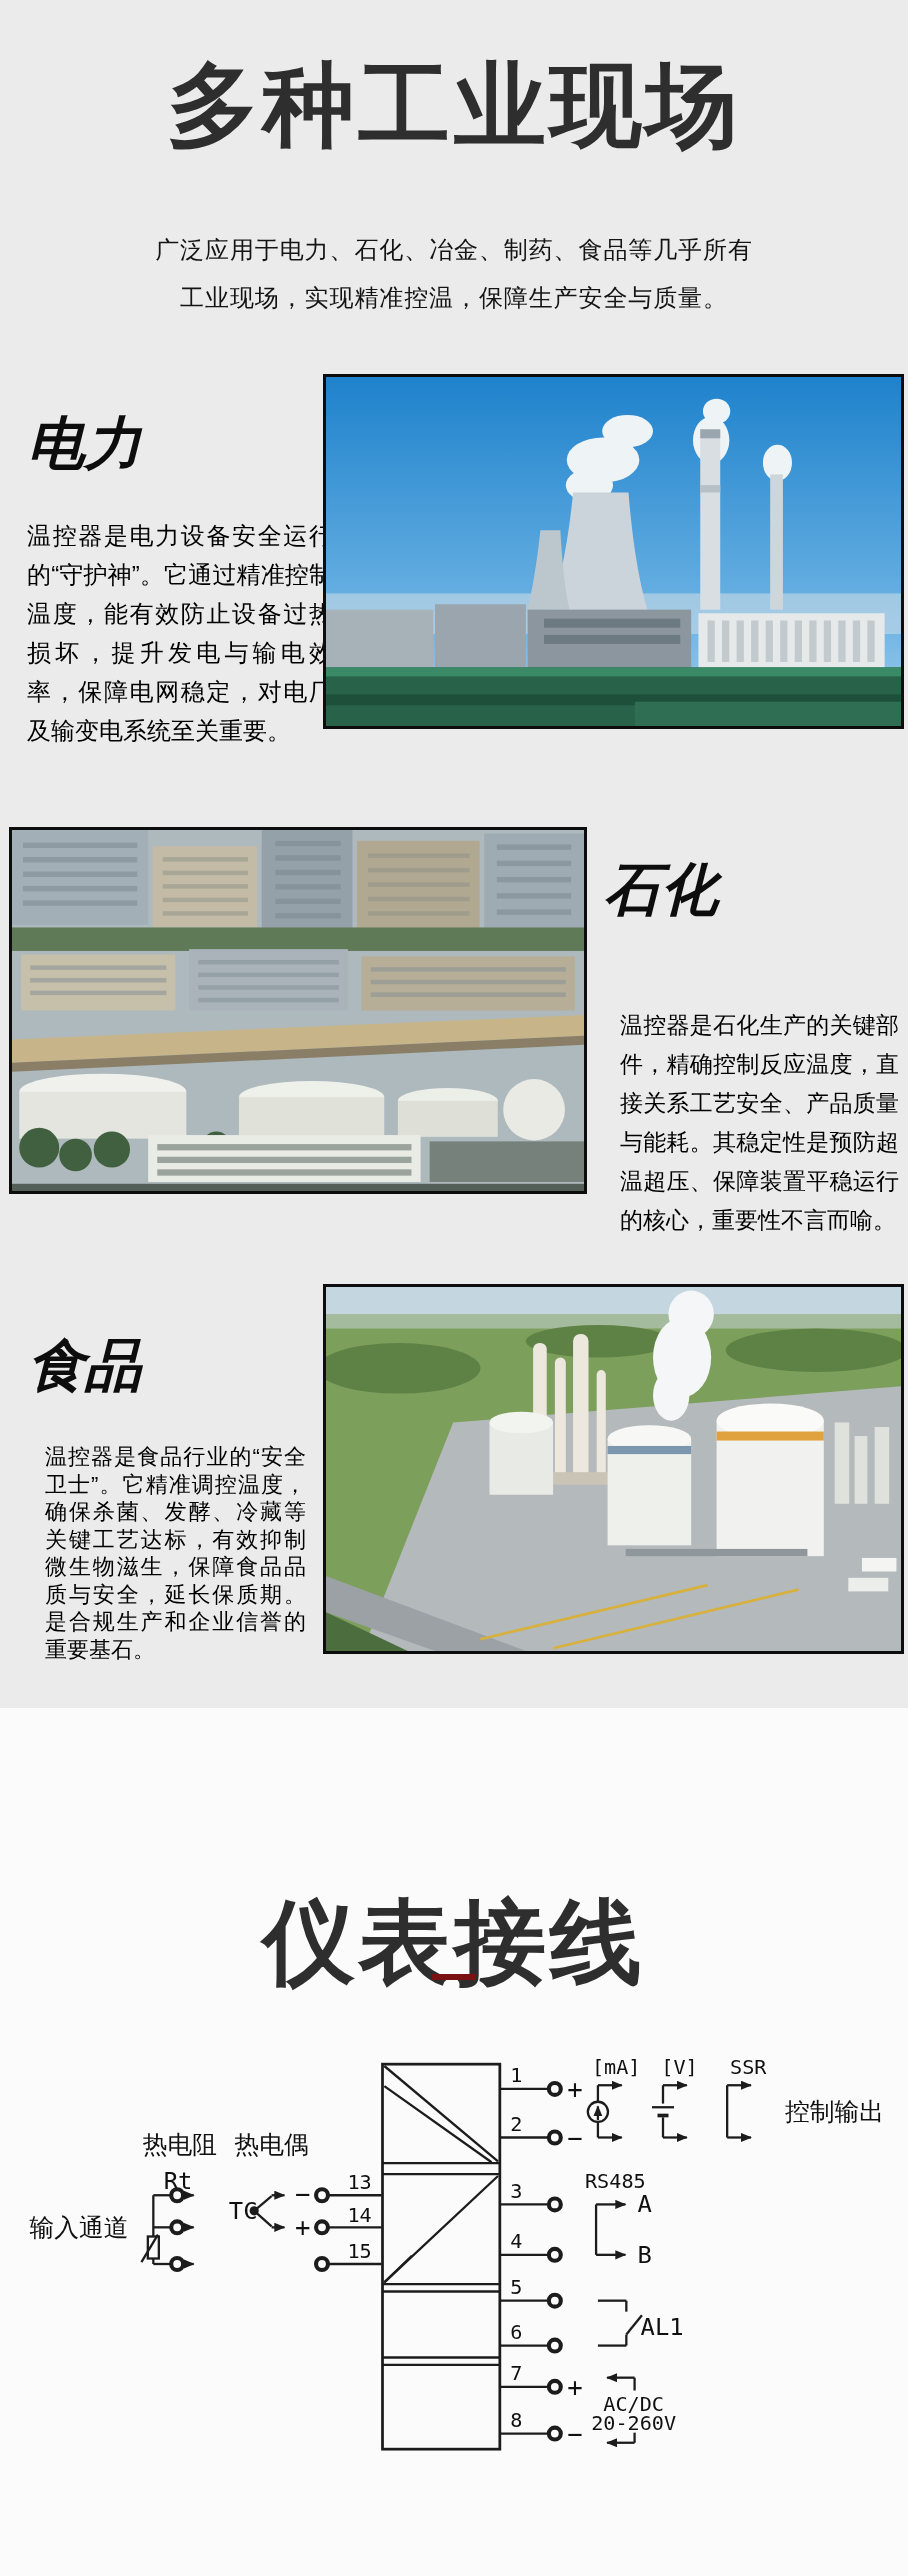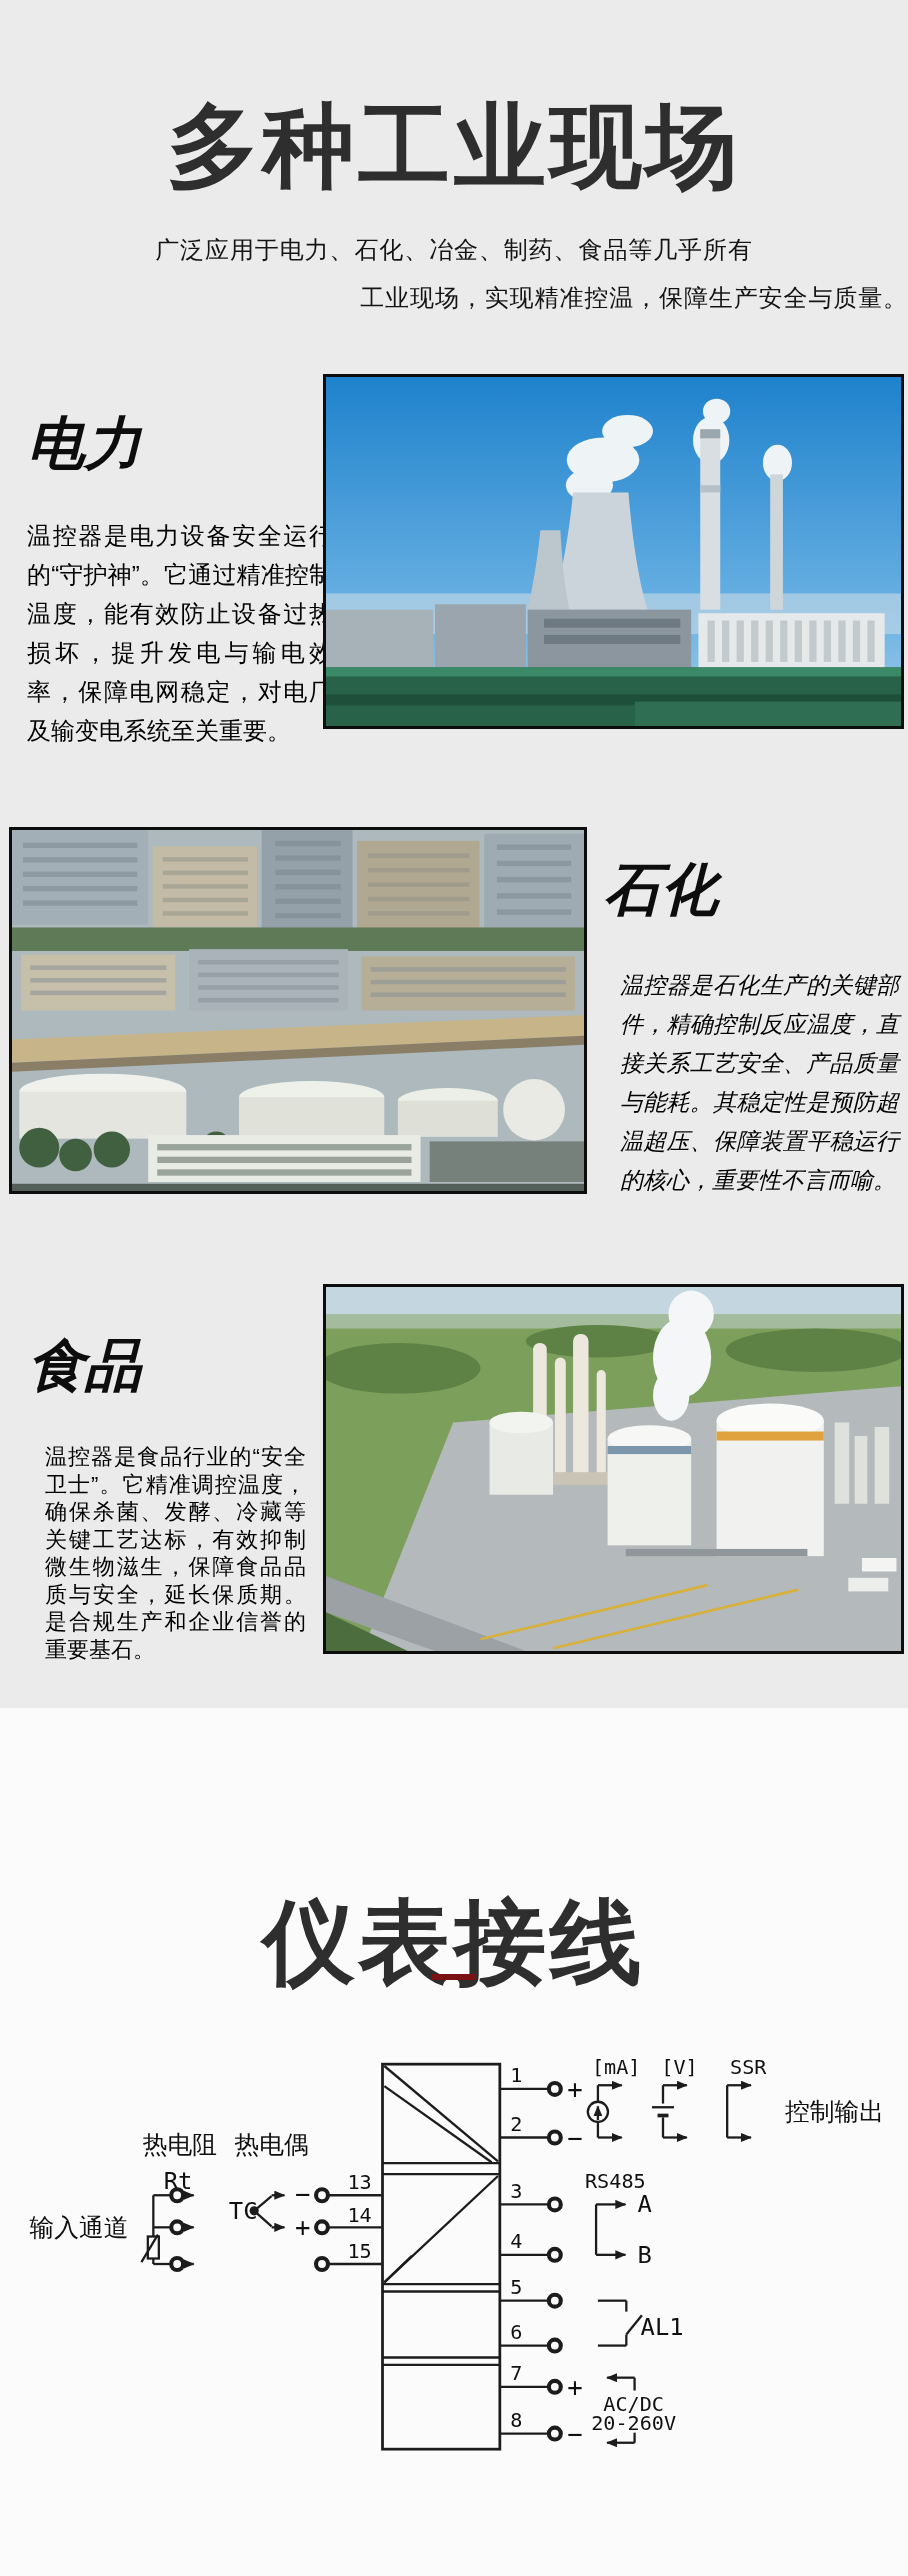--- a/index.html
+++ b/index.html
@@ -33,23 +33,23 @@
   .t-num{font:22px "DejaVu Sans Mono",monospace;}
   .t-sign{font:28px "DejaVu Sans Mono",monospace;}
 </style>
 </head>
 <body>
 
 <div class="page">
   <div class="bg-top"></div>
   <div class="bg-bottom"></div>
 
-  <h1 class="big-title" style="top:55px;margin-top:41px;">多种工业现场</h1>
+  <h1 class="big-title" style="top:55px;">多种工业现场</h1>
   <p class="subtitle" style="top:231px;">广泛应用于电力、石化、冶金、制药、食品等几乎所有</p>
-  <p class="subtitle" style="top:279px;text-align:right;">工业现场，实现精准控温，保障生产安全与质量。</p>
+  <p class="subtitle" style="top:279px;">工业现场，实现精准控温，保障生产安全与质量。</p>
 
   <h2 class="sec-heading" style="left:27.5px;top:413px;">电力</h2>
   <p class="sec-body body-power" style="left:11px;top:500px;width:306px;">温控器是电力设备安全运行的“守护神”。它通过精准控制温度，能有效防止设备过热损坏，提升发电与输电效率，保障电网稳定，对电厂及输变电系统至关重要。</p>
   <div class="photo" style="left:323px;top:374px;width:581px;height:355px;">
     <svg viewBox="0 0 633 387" preserveAspectRatio="none">
       <defs>
         <linearGradient id="pp-sky" x1="0" x2="0" y1="0" y2="1">
           <stop offset="0" stop-color="#1e82cc"></stop>
             <stop offset="0.7" stop-color="#6db3e4"></stop>
             <stop offset="1" stop-color="#a6cfe9"></stop>
@@ -171,21 +171,21 @@
       <g fill="#9aa49c">
           <rect x="160" y="348" width="280" height="7"></rect>
           <rect x="160" y="362" width="280" height="7"></rect>
           <rect x="160" y="376" width="280" height="7"></rect>
         </g>
       <rect x="460" y="345" width="170" height="45" fill="#77817b"></rect>
       <rect y="392" width="630" height="8" fill="#555f59"></rect>
     </svg>
   </div>
   <h2 class="sec-heading" style="left:604px;top:859px;">石化</h2>
-  <p class="sec-body body-petro" style="left:604px;top:950px;width:279px;font-style:italic;">温控器是石化生产的关键部件，精确控制反应温度，直接关系工艺安全、产品质量与能耗。其稳定性是预防超温超压、保障装置平稳运行的核心，重要性不言而喻。</p>
+  <p class="sec-body body-petro" style="left:604px;top:990px;width:279px;">温控器是石化生产的关键部件，精确控制反应温度，直接关系工艺安全、产品质量与能耗。其稳定性是预防超温超压、保障装置平稳运行的核心，重要性不言而喻。</p>
 
   <h2 class="sec-heading" style="left:27.5px;top:1335px;">食品</h2>
   <p class="sec-body body-food" style="left:29px;top:1427px;width:261px;">温控器是食品行业的“安全卫士”。它精准调控温度，确保杀菌、发酵、冷藏等关键工艺达标，有效抑制微生物滋生，保障食品品质与安全，延长保质期。是合规生产和企业信誉的重要基石。</p>
   <div class="photo" style="left:323px;top:1284px;width:581px;height:370px;">
     <svg viewBox="0 0 633 403" preserveAspectRatio="none">
       <rect width="633" height="403" fill="#7d9f5c"></rect>
       <rect width="633" height="36" fill="#c4d6e0"></rect>
       <rect y="30" width="633" height="16" fill="#a4bb9d"></rect>
       <g fill="#5e8245">
         <ellipse cx="80" cy="90" rx="90" ry="28"></ellipse>

